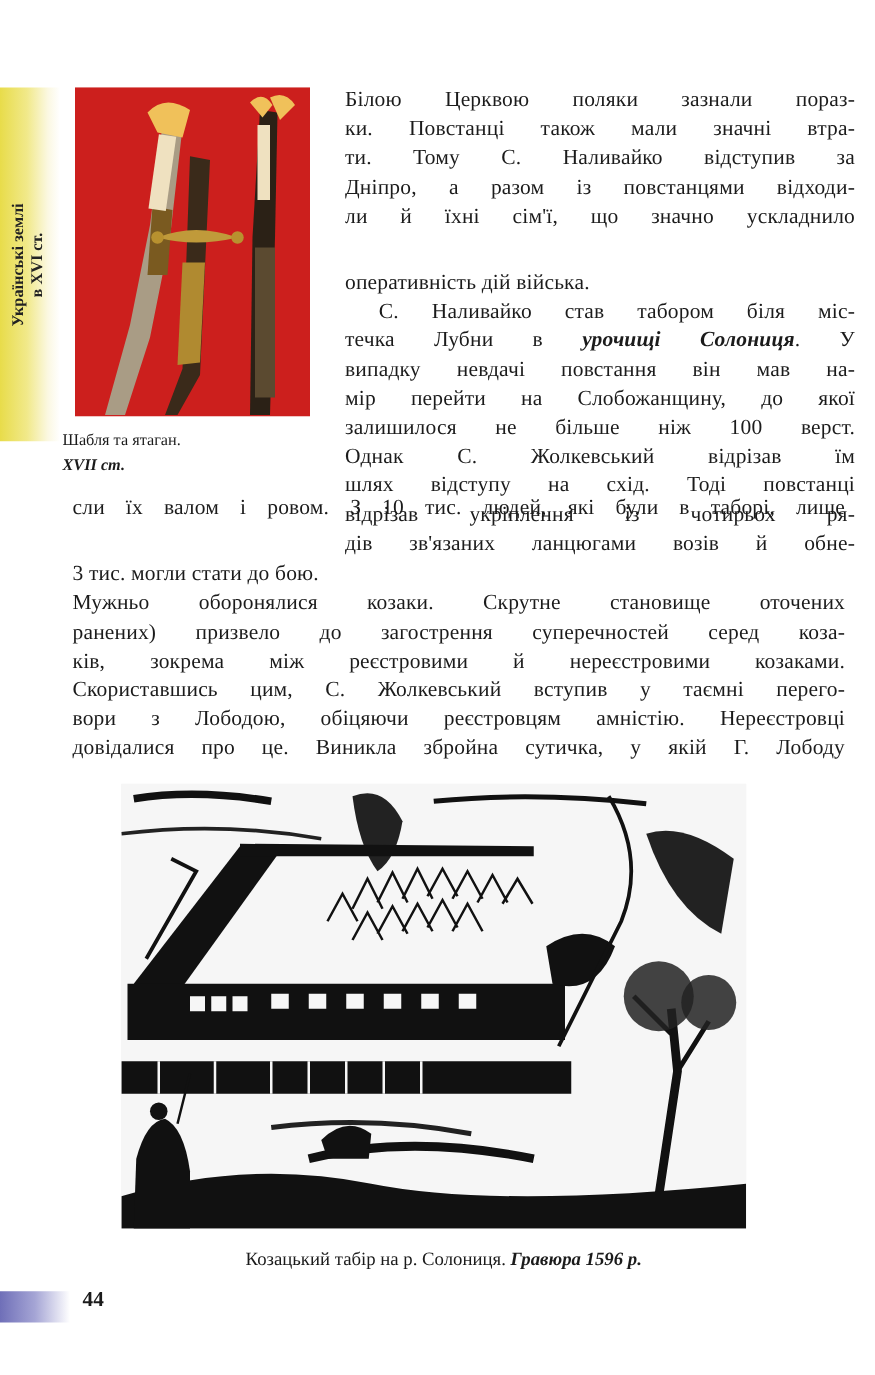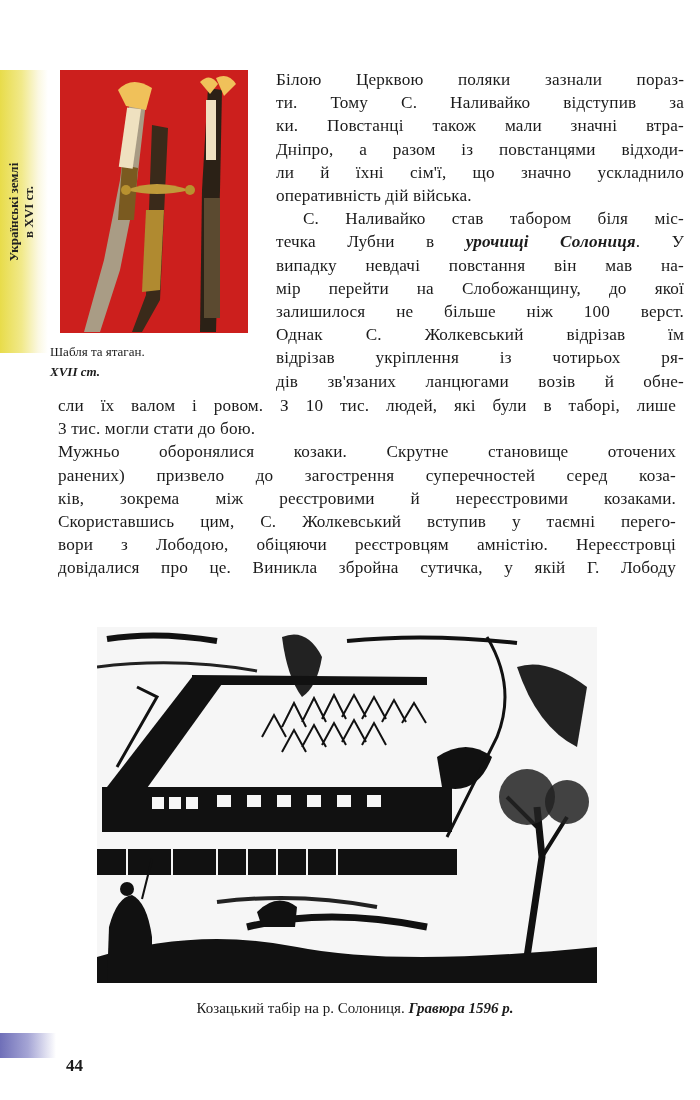--- a/index.html
+++ b/index.html
@@ -28,40 +28,40 @@
   .photo-caption {
     position: absolute; left: 50px; top: 342px; width: 208px; 
     font-family: "Liberation Serif", serif; font-size: 13px; line-height: 20px;
   }
   .photo-caption .it { font-style: italic; font-weight: bold; display: block; }
   .text {
     position: absolute; font-family: "Liberation Serif", serif; font-size: 17.2px;
     line-height: 23.2px; text-align: justify; letter-spacing: 0.15px;
   }
   .text .line { display: block; white-space: nowrap; text-align-last: justify; text-align: justify; }
-  .text .line.last { text-align-last: left; }
+  .text .line.last { text-align-last: left; margin-top: 30px; }
   .text .ind { padding-left: 27px; }
   .text em { font-style: italic; font-weight: bold; }
   .col-right { left: 276px; top: 68px; width: 408px; }
   .col-full { left: 58px; top: 394px; width: 618px; }
   .engraving {
     position: absolute; left: 97px; top: 627px; width: 500px; height: 356px;
     background: #f4f4f4; overflow: hidden;
   }
   .engraving-caption {
     position: absolute; left: 60px; top: 998px; width: 590px; text-align: center;
     font-family: "Liberation Serif", serif; font-size: 15px; line-height: 20px;
   }
   .engraving-caption em { font-style: italic; font-weight: bold; }
   .page-band {
     position: absolute; left: 0; top: 1033px; width: 56px; height: 25px;
     background: linear-gradient(to right, #6f6fb8 0%, #a5a5d5 50%, #ffffff 100%);
   }
   .page-num {
-    position: absolute; left: 66px; top: 1054px; font-family: "Liberation Serif", serif;
+    position: absolute; left: 66px; top: 1028px; font-family: "Liberation Serif", serif;
     font-weight: bold; font-size: 17px; line-height: 24px;
   }
 </style>
 </head>
 <body>
 
 <div class="side-tab"></div>
 <div class="side-tab-text">
   <div class="rot">
     <div>Українські землі</div>
@@ -99,31 +99,32 @@
   </svg>
 </div>
 
 <div class="photo-caption">
   <span>Шабля та ятаган.</span>
   <span class="it">XVII ст.</span>
 </div>
 
 <div class="text col-right">
   <span class="line">Білою Церквою поляки зазнали пораз-</span>
+  <span class="line">ки. Повстанці також мали значні втра-</span>
   <span class="line">ти. Тому С. Наливайко відступив за</span>
-  <span class="line">ки. Повстанці також мали значні втра-</span>
   <span class="line">Дніпро, а разом із повстанцями відходи-</span>
   <span class="line">ли й їхні сім'ї, що значно ускладнило</span>
   <span class="line last">оперативність дій війська.</span>
   <span class="line ind">С. Наливайко став табором біля міс-</span>
   <span class="line"><span>течка Лубни в </span><em>урочищі Солониця</em><span>. У</span></span>
   <span class="line">випадку невдачі повстання він мав на-</span>
   <span class="line">мір перейти на Слобожанщину, до якої</span>
   <span class="line">залишилося не більше ніж 100 верст.</span>
   <span class="line">Однак С. Жолкевський відрізав їм</span>
+  <span class="line">шлях відступу на схід. Тоді повстанці</span>
   <span class="line">відрізав укріплення із чотирьох ря-</span>
   <span class="line">дів зв'язаних ланцюгами возів й обне-</span>
 </div>
 
 <div class="text col-full">
   <span class="line">сли їх валом і ровом. З 10 тис. людей, які були в таборі, лише</span>
   <span class="line last">3 тис. могли стати до бою.</span>
   <span class="line">Мужньо оборонялися козаки. Скрутне становище оточених</span>
   <span class="line">ранених) призвело до загострення суперечностей серед коза-</span>
   <span class="line">ків, зокрема між реєстровими й нереєстровими козаками.</span>

